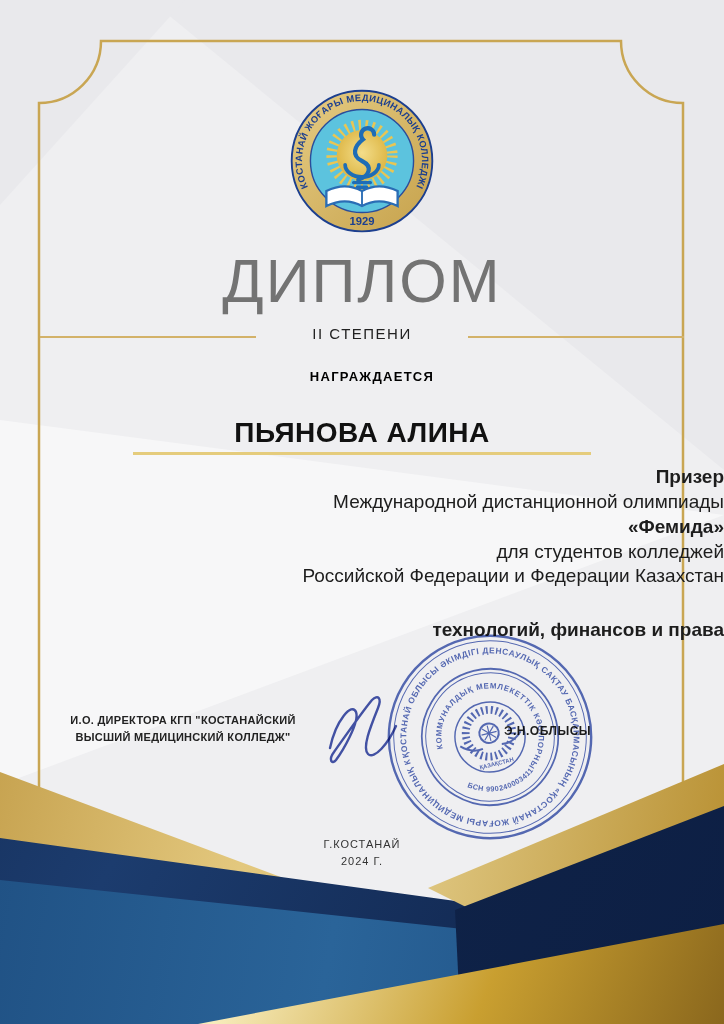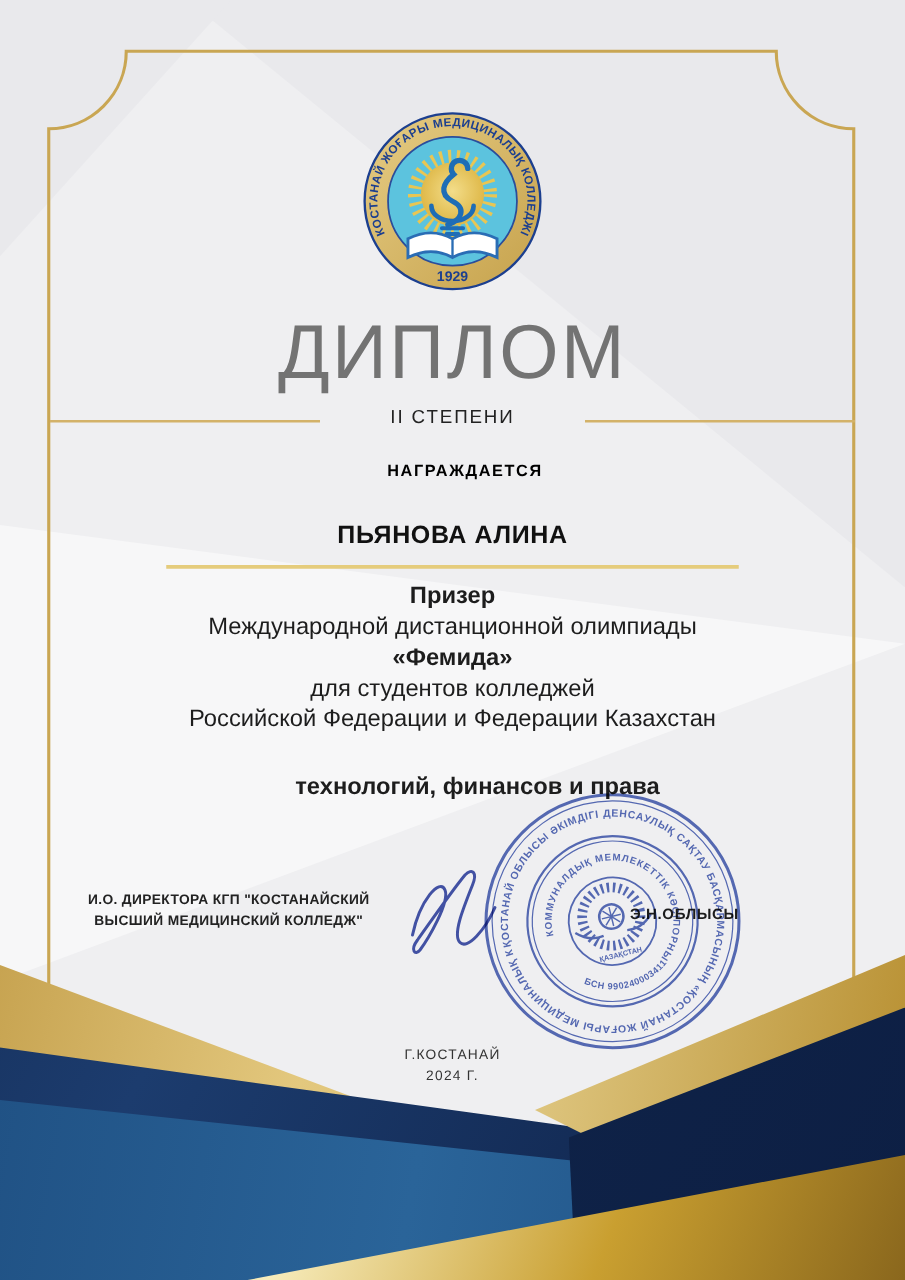--- a/index.html
+++ b/index.html
@@ -17,30 +17,30 @@
   
   .frame{position:absolute;inset:0;z-index:1;}
   
   .row{position:absolute;left:0;right:0;text-align:center;color:#1b1b1b;z-index:3;}
   .title{top:246px;font-size:61px;font-weight:500;letter-spacing:2px;color:#737373;}
   .degree{top:325px;font-size:15px;font-weight:500;letter-spacing:1.5px;color:#222;}
   .flank{position:absolute;top:336px;height:2px;background:#d3b269;z-index:2;}
   .flank.l{left:40px;width:216px;}
   .flank.r{right:40px;width:216px;}
   .awarded{top:369px;font-size:13px;font-weight:600;letter-spacing:1.3px;color:#000000;padding-left:20px;}
-  .name{top:417px;font-size:20px;font-weight:700;letter-spacing:.5px;color:#111;}
+  .name{top:417px;font-size:28px;font-weight:700;letter-spacing:.5px;color:#111;}
   .underline{position:absolute;top:452px;left:133px;width:458px;height:3px;background:#e5cc7c;z-index:2;}
   .b1{top:466px;font-weight:700;}
   .b2{top:491px;}
   .b3{top:516px;font-weight:700;}
   .b4{top:541px;}
   .b5{top:565px;}
   .b6{top:595px;font-weight:700;}
   .b7{top:619px;font-weight:700;margin-left:40px;}
-  .body-line{font-size:19px;color:#1d1d1d;}
+  .body-line{font-size:19px;color:#1d1d1d;text-align:right;}
   .director{
     position:absolute;left:52px;top:712px;width:262px;text-align:center;
     font-size:11px;font-weight:700;line-height:16.5px;letter-spacing:.3px;color:#222;z-index:3;
   }
   .signer{
     position:absolute;left:504px;top:724px;font-size:12px;font-weight:700;
     letter-spacing:.5px;color:#1c1c1c;z-index:3;
   }
   .sig{position:absolute;left:322px;top:686px;z-index:4;}
   .stamp{position:absolute;left:383px;top:630px;width:214px;height:214px;z-index:4;

